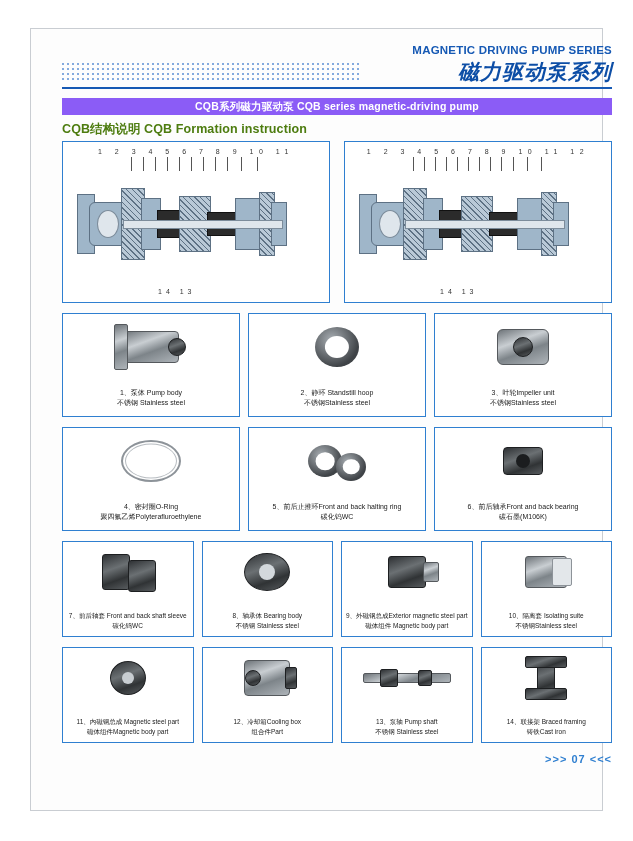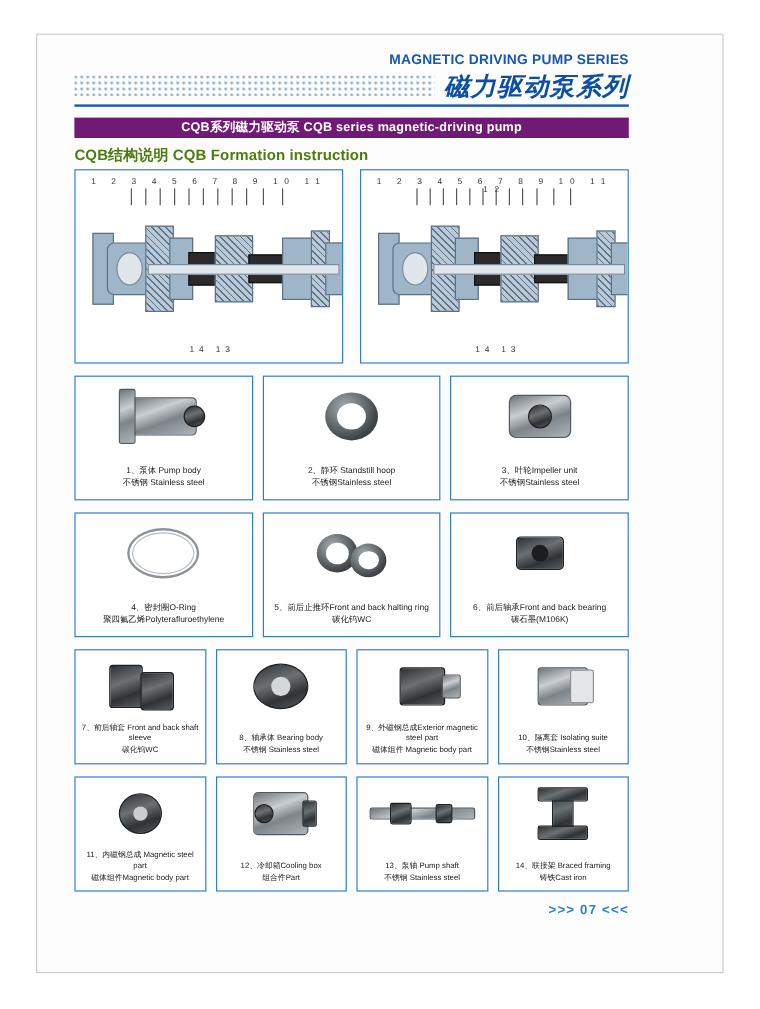--- a/index.html
+++ b/index.html
@@ -17,21 +17,21 @@
   
   .scan-frame{
     position:absolute;
     left:30px;top:28px;right:30px;bottom:30px;
     border:1px solid #c9cdd2;
     background:#fdfdfd;
   }
   .content{
     position:absolute;
     left:62px;top:44px;
-    width:462px;
+    width:550px;
   }
   
   .hdr-en{
     text-align:right;
     color:#1659b4;
     font-weight:bold;
     font-size:11.5px;
     letter-spacing:.2px;
   }
   .hdr-band{
@@ -57,21 +57,21 @@
     letter-spacing:1px;
   }
   .hdr-rule{
     margin-top:1px;
     height:2px;background:#1659b4;
   }
   
   .title-bar{
     margin-top:9px;
     height:17px;
-    background:#701a75;
+    background:#8b5cf6;
     color:#ffffff;
     font-size:10.5px;
     font-weight:bold;
     text-align:center;
     line-height:17px;
     letter-spacing:.2px;
   }
   
   .sec-heads{
     display:flex;

